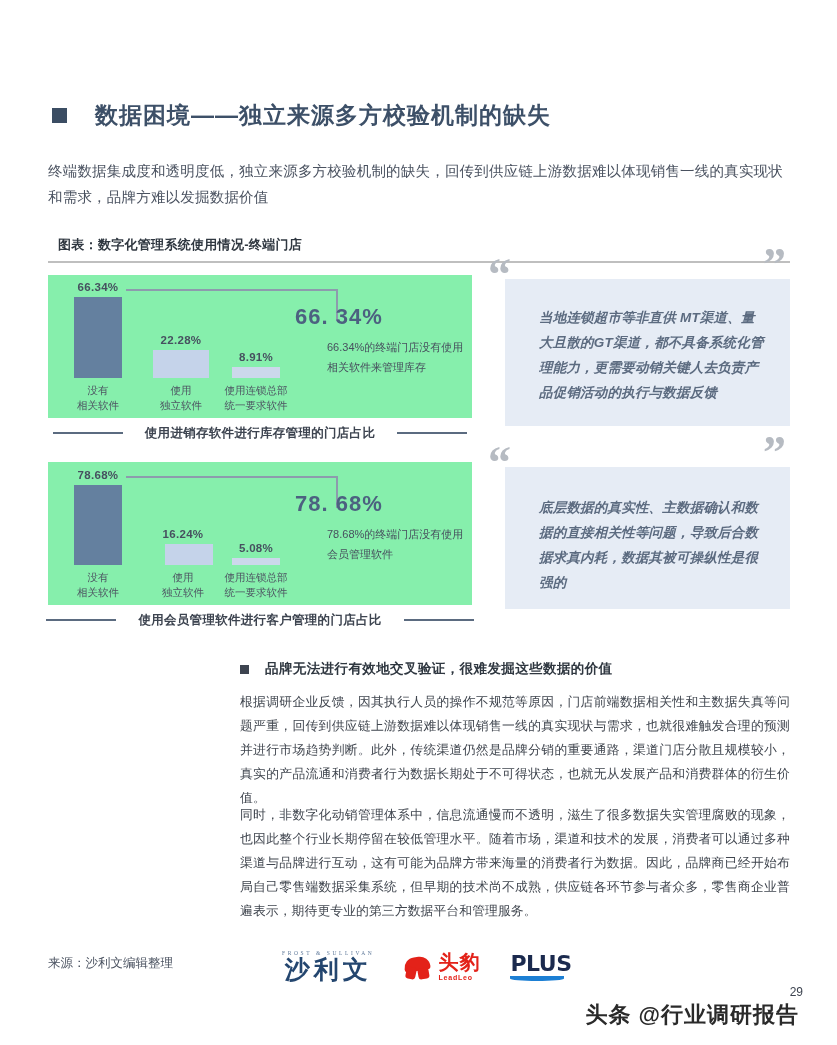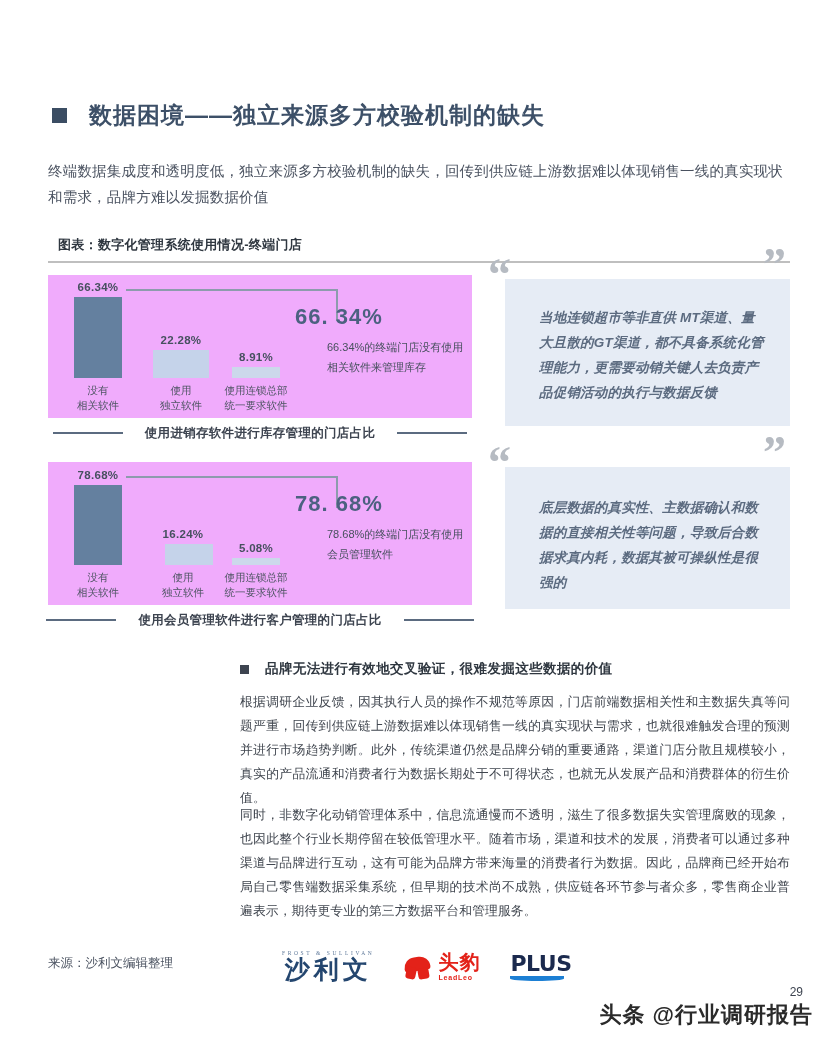--- a/index.html
+++ b/index.html
@@ -16,21 +16,21 @@
     overflow: hidden;
   }
 
   
   .page-title-row {
     position: absolute;
     left: 52px;
     top: 100px;
     display: flex;
     align-items: center;
-    gap: 22px;
+    gap: 28px;
   }
   .title-bullet {
     width: 15px;
     height: 15px;
     background: #3b4d63;
     flex: 0 0 auto;
   }
   .page-title {
     font-size: 23px;
     font-weight: bold;
@@ -75,21 +75,21 @@
     left: 48px;
     width: 424px;
   }
   .chart-block.first { top: 275px; }
   .chart-block.second { top: 462px; }
 
   .chart-canvas {
     position: relative;
     width: 424px;
     height: 143px;
-    background: #f0abfc;
+    background: #86efac;
   }
 
   .bar-group {
     position: absolute;
     left: 0;
     top: 0;
     width: 250px;
     height: 143px;
   }
   .bar-item {
@@ -386,21 +386,21 @@
   .page-number {
     position: absolute;
     right: 34px;
     top: 985px;
     font-size: 12px;
     color: #3d4450;
   }
 
   .watermark {
     position: absolute;
-    right: 24px;
+    right: 38px;
     top: 1000px;
     font-size: 22px;
     font-weight: bold;
     color: #2a2a2a;
     letter-spacing: 1px;
     white-space: nowrap;
   }
 </style>
 </head>
 <body>

